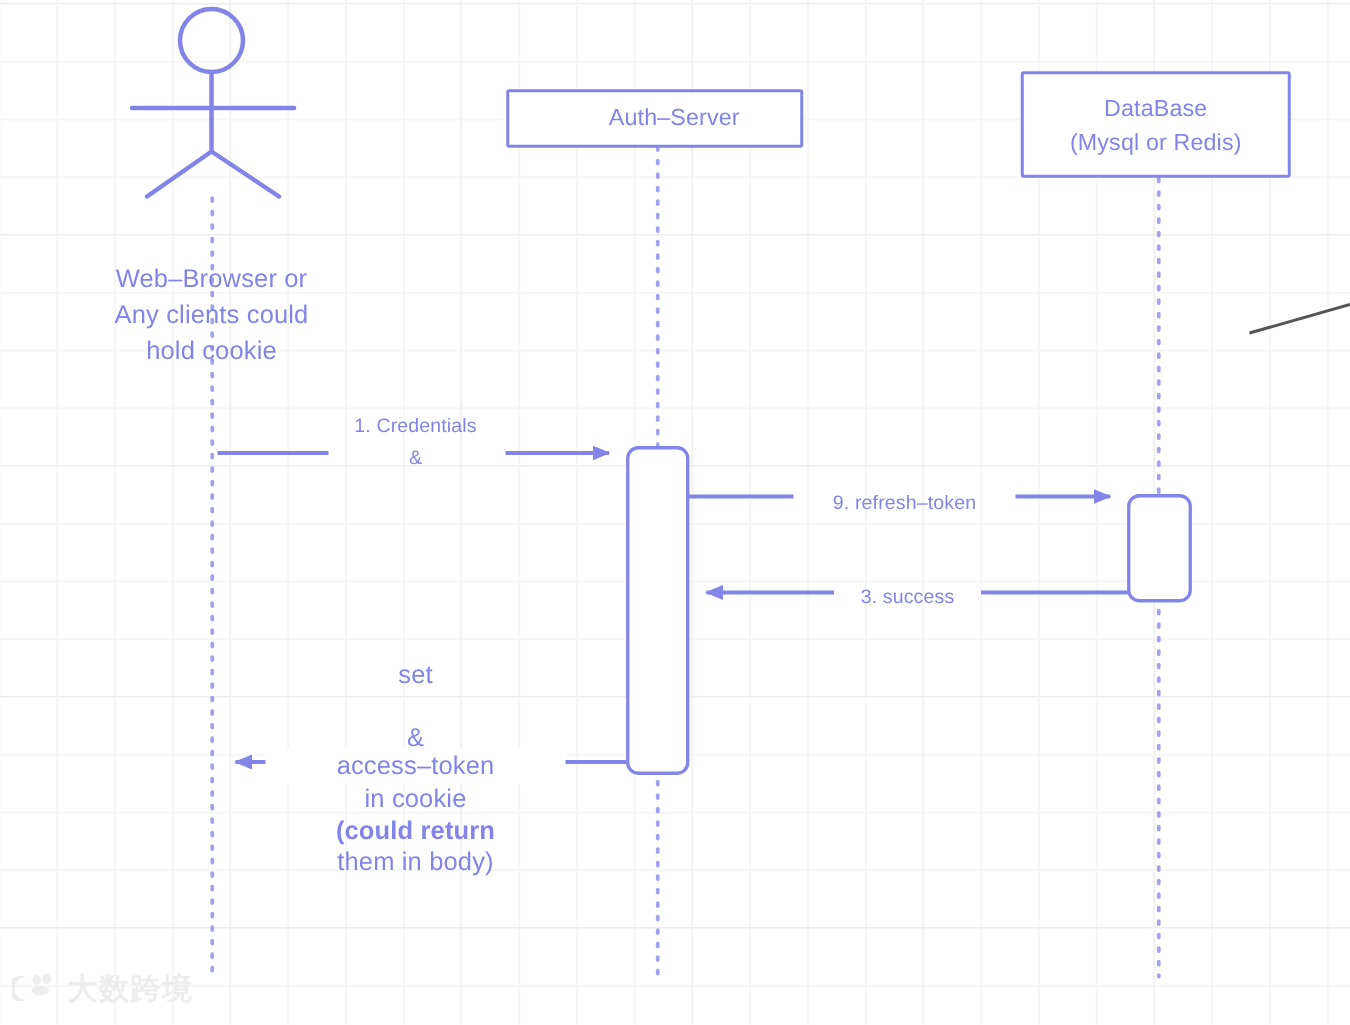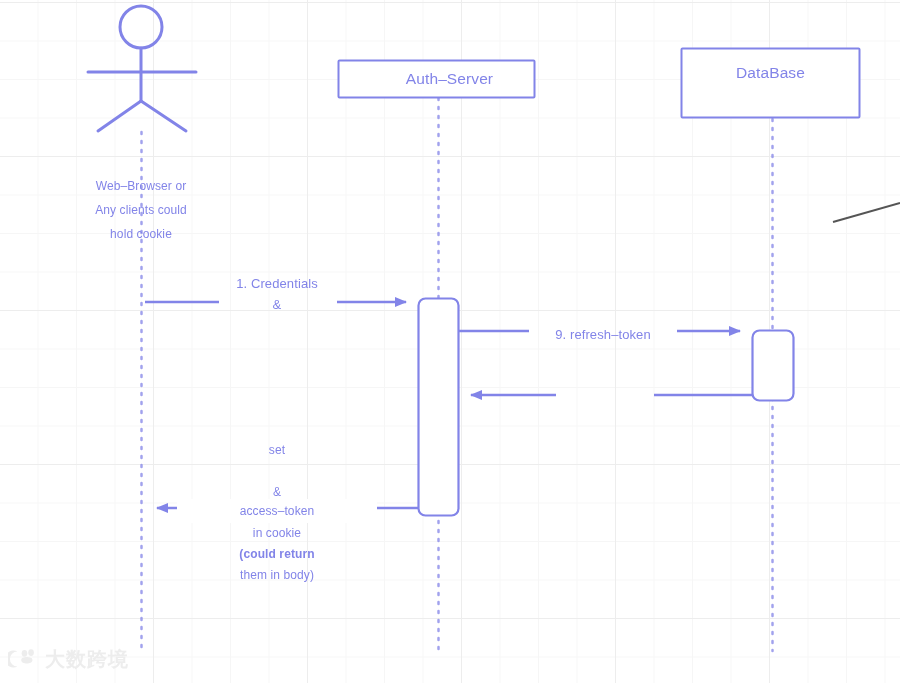--- a/index.html
+++ b/index.html
@@ -45,21 +45,21 @@
   }
   .box-label {
     font-size: 15.5px;
     line-height: 23px;
   }
   .msg-label {
     font-size: 13px;
     line-height: 23px;
   }
   .note-label {
-    font-size: 12px;
+    font-size: 17px;
     line-height: 24px;
   }
   
   #watermark {
     position: absolute;
     left: 8px;
     top: 648px;
     display: flex;
     align-items: center;
     gap: 5px;
@@ -130,30 +130,32 @@
       <line x1="418" y1="508" x2="340" y2="508" stroke="#8284e8" stroke-width="2.6"></line>
       <line x1="218" y1="508" x2="157" y2="508" stroke="#8284e8" stroke-width="2.6" marker-end="url(#arrowLeft)"></line>
     </g>
 
     <line x1="833" y1="222" x2="900" y2="203" stroke="#555555" stroke-width="2"></line>
   </svg>
 
   <div class="lbl box-label" style="left:338px; top:67px; width:199px;margin-left:12px;">Auth–Server</div>
 
   <div class="lbl box-label" style="left:681px; top:61px; width:179px;">DataBase</div>
+  <div class="lbl box-label" style="left:681px; top:84px; width:179px;">(Mysql or Redis)</div>
 
   <div class="lbl note-label" style="left:41px; top:174px; width:200px;">Web–Browser or</div>
   <div class="lbl note-label" style="left:41px; top:198px; width:200px;">Any clients could</div>
   <div class="lbl note-label" style="left:41px; top:222px; width:200px;">hold cookie</div>
 
   <div class="lbl msg-label" style="left:177px; top:272px; width:200px;">1. Credentials</div>
   <div class="lbl msg-label" style="left:177px; top:293px; width:200px;">&amp;</div>
 
   <div class="lbl msg-label" style="left:503px; top:323px; width:200px;">9. refresh–token</div>
 
+  <div class="lbl msg-label" style="left:505px; top:386px; width:200px;">3. success</div>
 
   <div class="lbl note-label" style="left:177px; top:438px; width:200px;">set</div>
   <div class="lbl note-label" style="left:177px; top:480px; width:200px;">&amp;</div>
   <div class="lbl note-label" style="left:177px; top:521px; width:200px;">in cookie</div>
   <div class="lbl note-label" style="left:177px; top:499px; width:200px; background:#ffffff;">access–token</div>
   <div class="lbl note-label" style="left:177px; top:542px; width:200px;font-weight:bold;">(could return</div>
   <div class="lbl note-label" style="left:177px; top:563px; width:200px;">them in body)</div>
 
   <div id="watermark">
     <svg class="wm-logo" viewBox="0 0 34 22" xmlns="http://www.w3.org/2000/svg">

